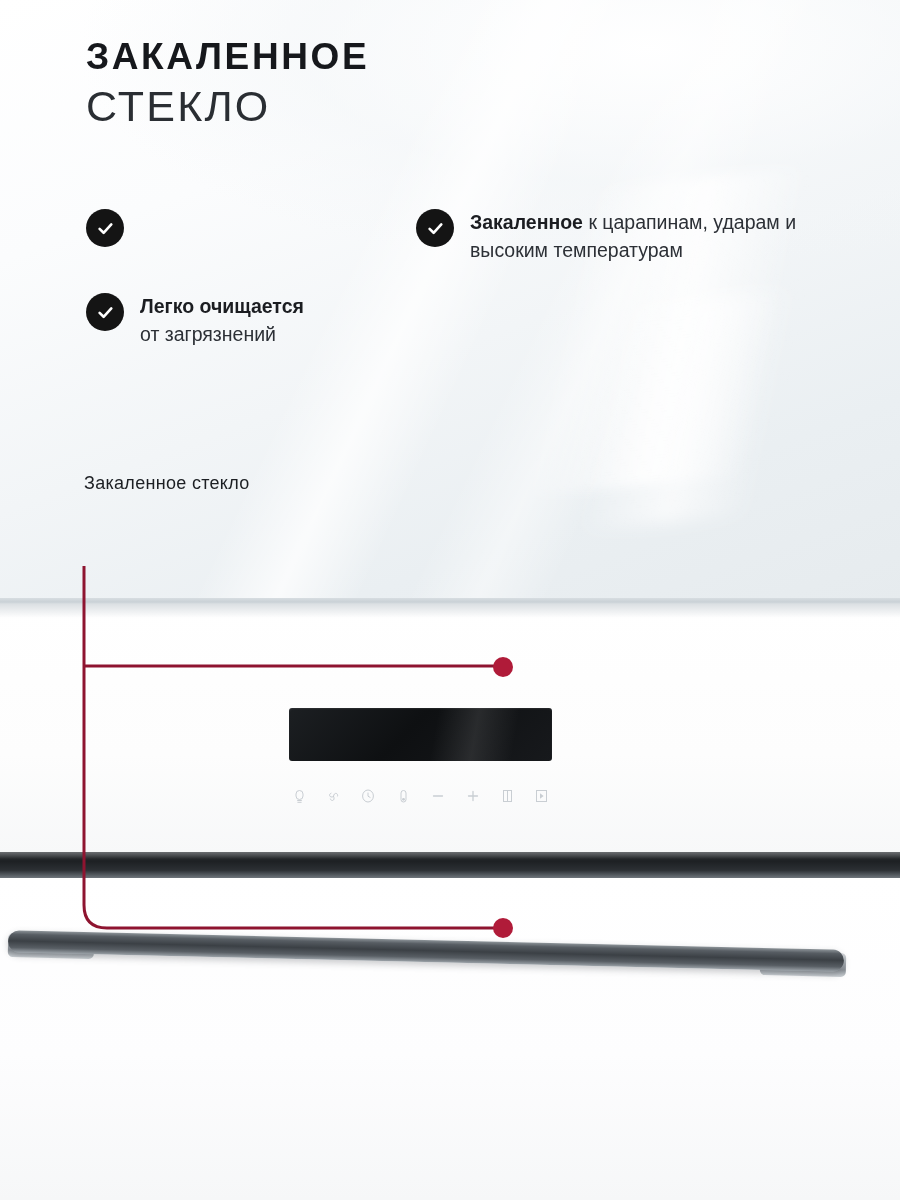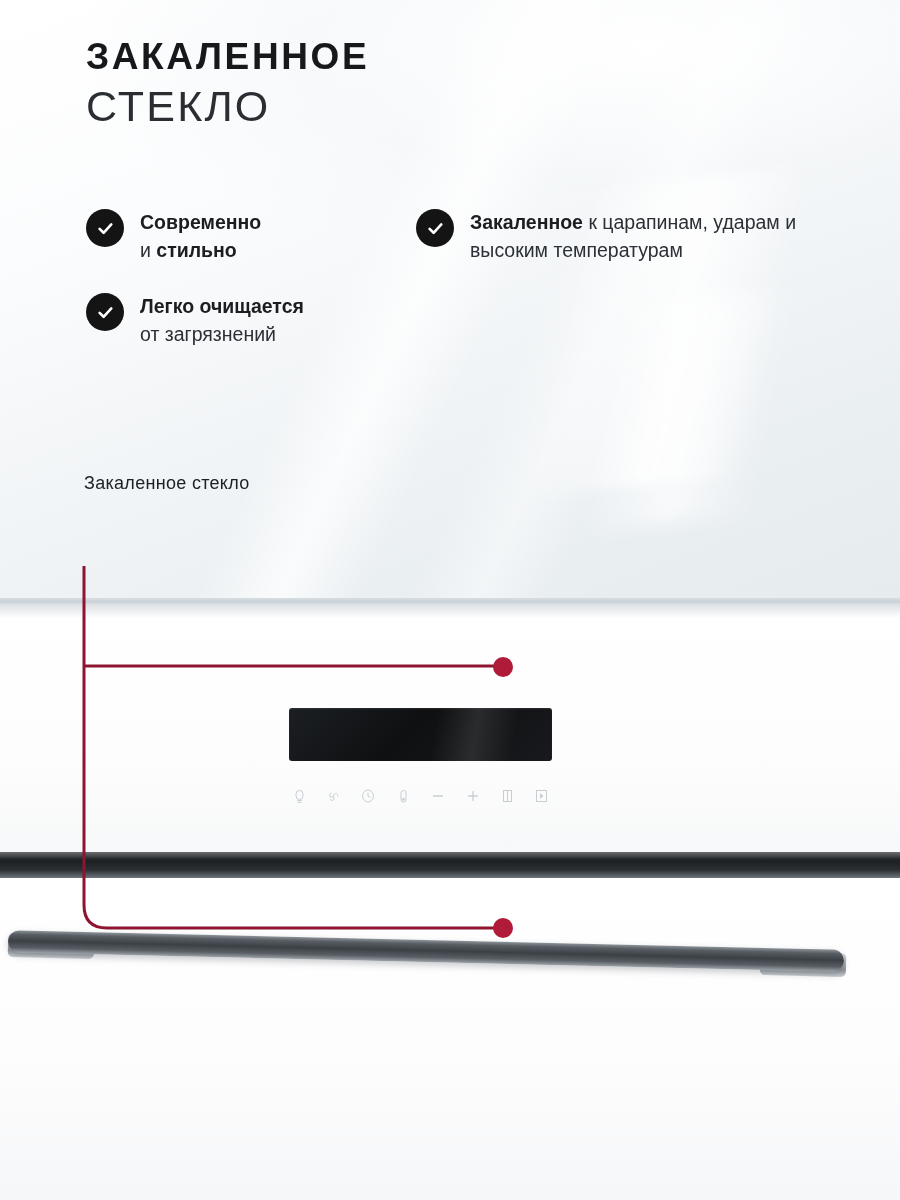--- a/index.html
+++ b/index.html
@@ -249,24 +249,20 @@
   </div>
 
   <div class="features">
 
     <div class="feat feat-1">
       <span class="check">
         <svg width="19" height="19" viewBox="0 0 19 19" aria-hidden="true">
           <path d="M3.6 9.9 L7.6 13.8 L15.3 5.4" fill="none" stroke="#ffffff" stroke-width="2.6" stroke-linecap="round" stroke-linejoin="round"></path>
         </svg>
       </span>
-      <span class="feat-text">
-        <b>Современно</b><br>
-        <span class="soft">и </span><b>стильно</b>
-      </span>
     </div>
 
     <div class="feat feat-2">
       <span class="check">
         <svg width="19" height="19" viewBox="0 0 19 19" aria-hidden="true">
           <path d="M3.6 9.9 L7.6 13.8 L15.3 5.4" fill="none" stroke="#ffffff" stroke-width="2.6" stroke-linecap="round" stroke-linejoin="round"></path>
         </svg>
       </span>
       <span class="feat-text">
         <b>Закаленное</b><span class="soft"> к царапинам, ударам и высоким температурам</span>

